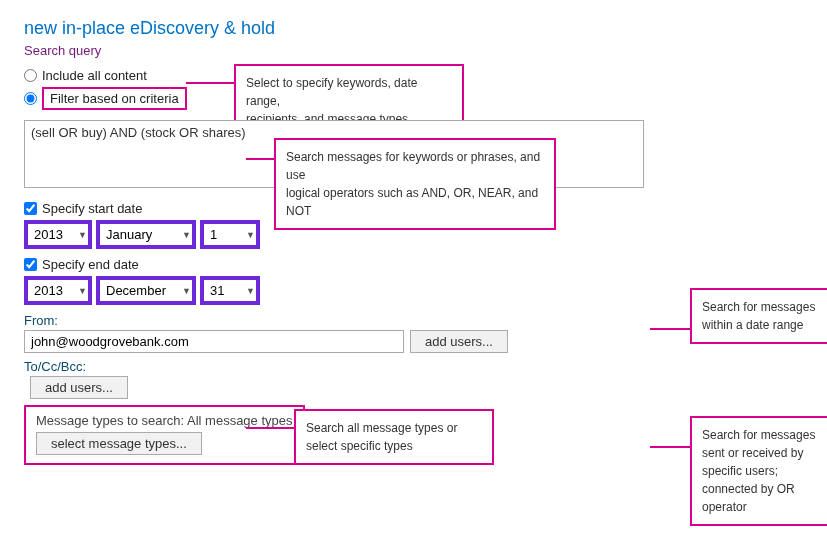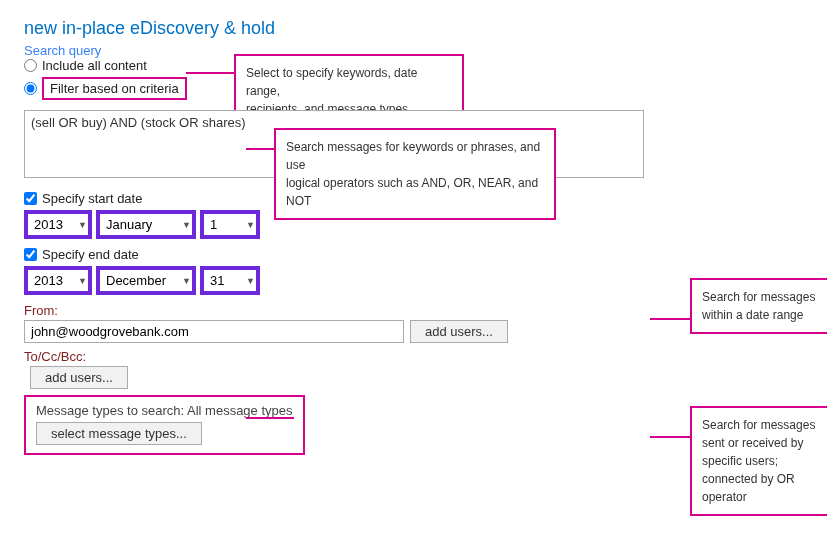--- a/index.html
+++ b/index.html
@@ -17,21 +17,22 @@
       position: relative;
     }
     .page-title {
       color: #0072c6;
       font-size: 18px;
       font-weight: 300;
       margin-bottom: 4px;
     }
     .section-label {
       font-size: 13px;
-      color: #3b82f6;
+      color: #701a75;
+      margin-bottom: 10px;
       font-weight: 400;
     }
     .radio-group {
       margin-bottom: 4px;
     }
     .radio-row {
       display: flex;
       align-items: center;
       margin-bottom: 4px;
       font-size: 13px;
@@ -123,21 +124,21 @@
     .year-select { width: 68px; }
     .month-select { width: 100px; }
     .day-select { width: 52px; }
     .user-row {
       display: flex;
       align-items: center;
       margin-bottom: 6px;
     }
     .field-label {
       font-size: 13px;
-      color: #7f1d1d;
+      color: #0c4a6e;
       margin-bottom: 2px;
     }
     .user-input {
       width: 380px;
       border: 1px solid #aaa;
       font-size: 13px;
       padding: 3px 6px;
       font-family: 'Segoe UI', Arial, sans-serif;
     }
     .add-users-btn {
@@ -283,17 +284,21 @@
         <div style="position:absolute; left:626px; top:378px; width:40px; height:1.5px; background:#d6008c;"></div>
       </div>
     </div>
 
     <div class="message-types-section" style="position:relative;">
       <div class="message-types-box">
         <div class="message-types-label">Message types to search:  All message types</div>
         <button class="select-msg-btn">select message types...</button>
       </div>
       
+      <div class="callout-box" style="position:absolute; left:270px; top:4px; width:200px;">
+        <span style="white-space:pre-line;">Search all message types or
+select specific types</span>
+      </div>
       <div style="position:absolute; left:222px; top:22px; width:48px; height:1.5px; background:#d6008c;"></div>
     </div>
 
   </div>
 </div>
 
 </body></html>

